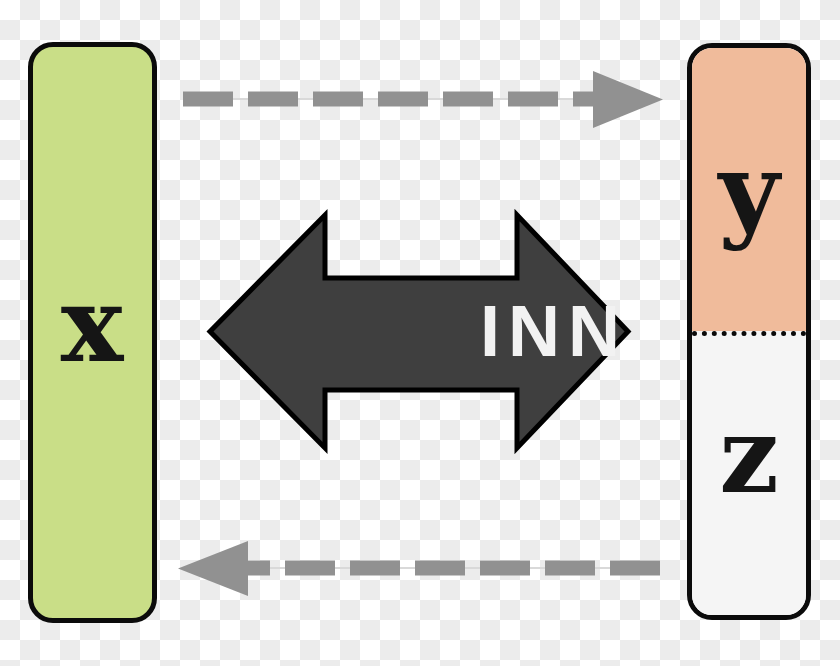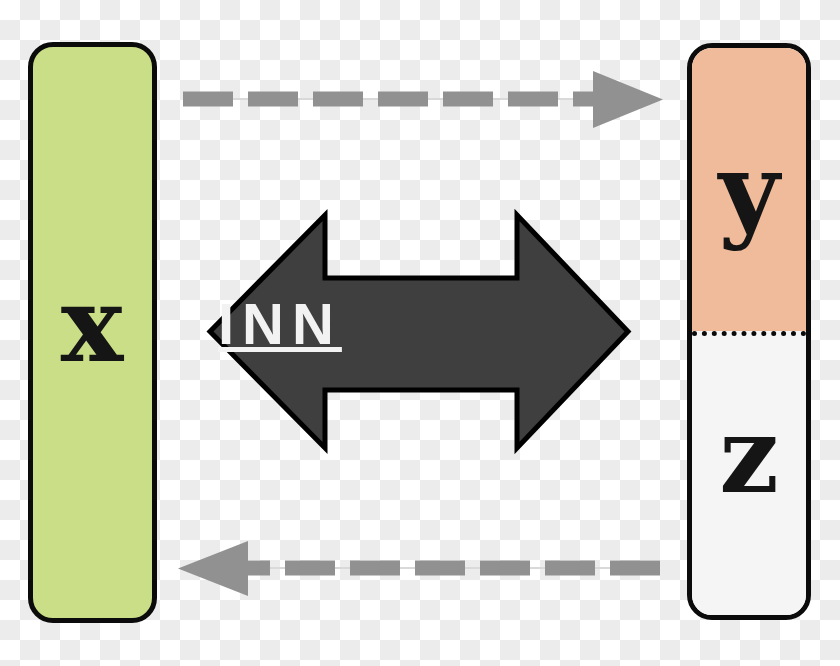--- a/index.html
+++ b/index.html
@@ -57,29 +57,28 @@
   }
   .glyph-x { left: 12px;  top: 272px; }
   .glyph-y { left: 669px; top: 139px; }
   .glyph-z { left: 669px; top: 403px; }
   .inn-label {
     position: absolute;
     left: 210px; top: 295px;
     width: 418px;
     box-sizing: border-box;
     padding-left: 8px;
-    text-align: left;
+    text-align: right;
     font-family: "Liberation Sans", sans-serif;
     font-weight: 700;
-    font-size: 58px;
+    font-size: 72px;
     line-height: 1;
     letter-spacing: 8px;
     color: #f2f2f2;
     pointer-events: none;
-    text-decoration: underline;
   }
 </style>
 </head>
 <body>
 
 <div class="stage">
 
   <svg class="layer" viewBox="0 0 840 666" xmlns="http://www.w3.org/2000/svg">
 
     <g>

